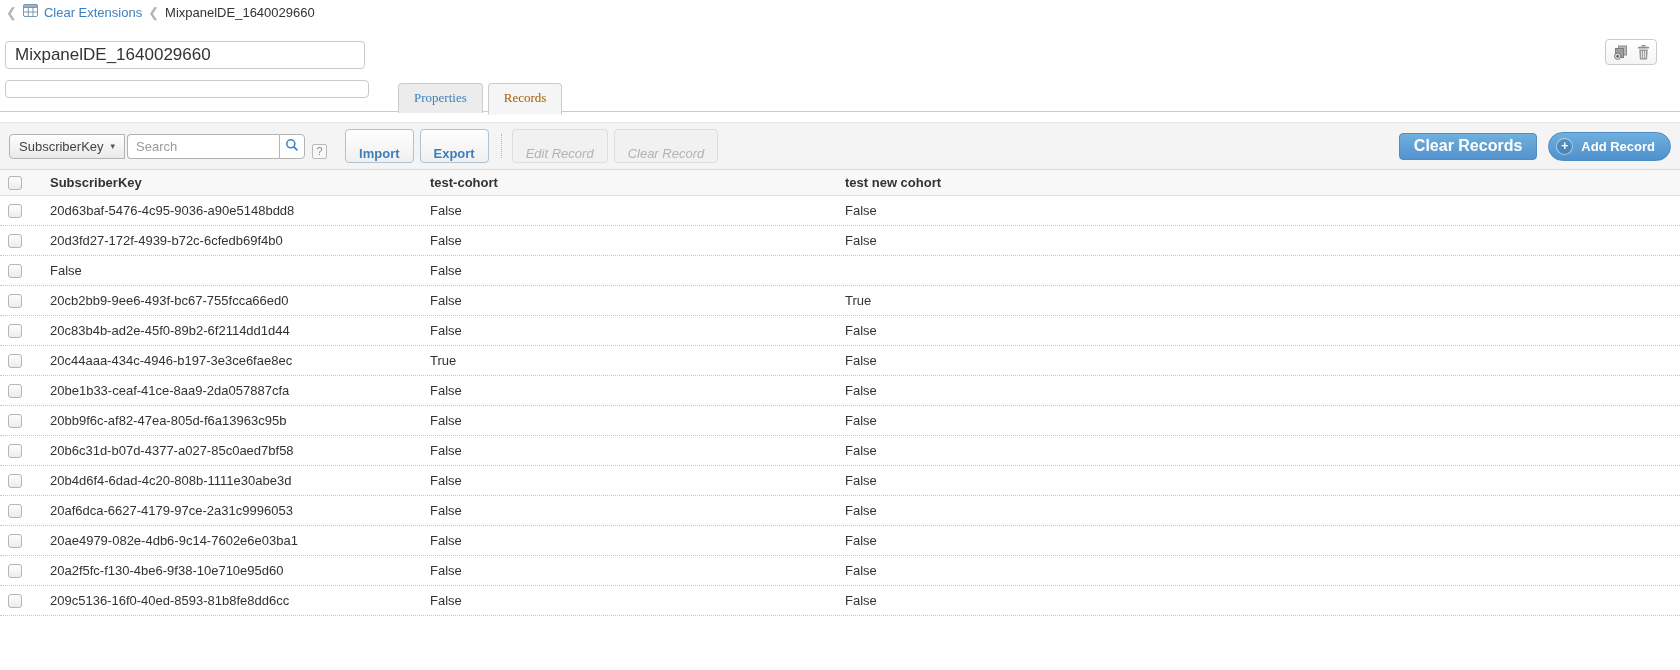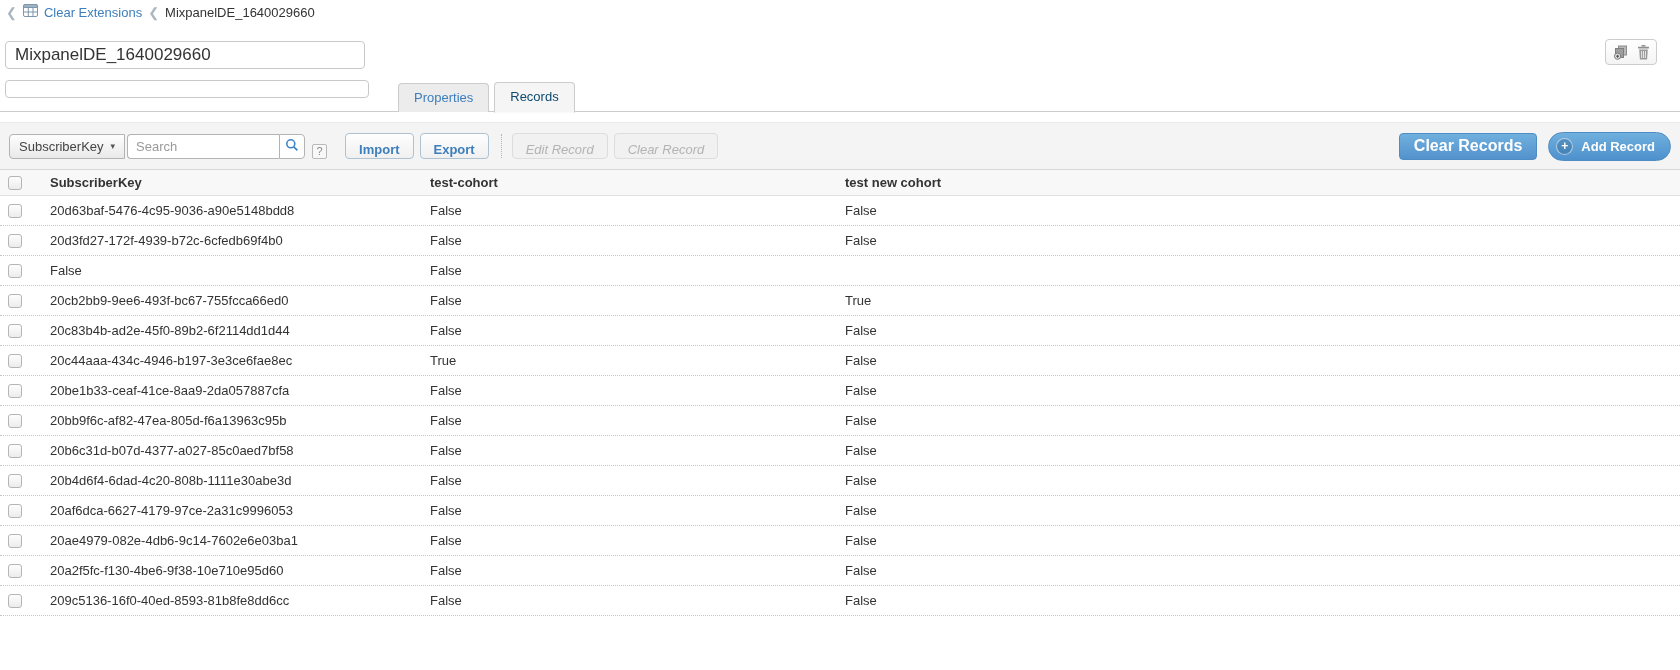--- a/index.html
+++ b/index.html
@@ -15,35 +15,35 @@
 
   
   .name-input { position:absolute; top:41px; left:5px; width:360px; height:28px; border:1px solid #c9c9c9; border-radius:4px; padding:0 9px; font-size:17px; color:#333; font-family:"Liberation Sans",sans-serif; background:#fff; }
   .desc-input { position:absolute; top:80px; left:5px; width:364px; height:18px; border:1px solid #c9c9c9; border-radius:4px; padding:0 6px; font-size:12px; background:#fff; }
 
   
   .actions-box { position:absolute; top:39px; left:1605px; width:52px; height:26px; border:1px solid #ccc; border-radius:4px; background:linear-gradient(#fff,#f4f4f4); display:flex; align-items:center; justify-content:center; gap:9px; }
   .actions-box svg { display:block; cursor:pointer; }
 
   
-  .tabstrip { position:absolute; top:83px; left:0; width:1680px; height:29px; border-bottom:1px solid #ccc; padding-left:398px; display:flex; align-items:center; gap:5px; }
+  .tabstrip { position:absolute; top:83px; left:0; width:1680px; height:29px; border-bottom:1px solid #ccc; padding-left:398px; display:flex; align-items:flex-start; gap:5px;font-family:Liberation Serif, serif; }
   .tab { border:1px solid #ccc; border-bottom:none; border-radius:4px 4px 0 0; padding:6px 15px 7px; background:#ececec; cursor:pointer; position:relative; }
   .tab.inactive { color:#3d7ebc; }
-  .tab.active { background:#f5f5f5; color:#0c4a6e; margin-bottom:-1px; border-bottom:1px solid #fafafa; padding-bottom:8px; }
+  .tab.active { background:#f5f5f5; color:#a16207; margin-bottom:-1px; border-bottom:1px solid #fafafa; padding-bottom:8px; }
 
   
   .toolbar { position:absolute; top:122px; left:0; width:1680px; height:48px; background:#f4f4f4; border-top:1px solid #e9e9e9; border-bottom:1px solid #d9d9d9; display:flex; align-items:center; padding:0 9px; }
   .dd-btn { height:25px; border:1px solid #b3b3b3; border-radius:4px 0 0 4px; background:linear-gradient(#fefefe,#e9e9e9); padding:0 9px; display:flex; align-items:center; gap:7px; color:#444; cursor:pointer; }
   .dd-caret { font-size:9px; color:#555; }
   .searchwrap { display:flex; height:25px; margin-left:2px; }
   .search-input { width:152px; height:25px; border:1px solid #b3b3b3; border-right:none; border-radius:4px 0 0 4px; padding:8px 8px; font-size:13px; background:#fff; color:#333; font-family:"Liberation Sans",sans-serif; }
   .search-input::placeholder { color:#9a9a9a; }
   .search-btn { width:26px; height:25px; border:1px solid #b3b3b3; border-radius:0 4px 4px 0; background:#fff; display:flex; align-items:center; justify-content:center; cursor:pointer; }
   .help-box { width:15px; height:15px; border:1px solid #b9b9b9; border-radius:2px; background:#f8f8f8; color:#8a8a8a; font-size:11px; display:flex; align-items:center; justify-content:center; margin:10px 0 0 7px; cursor:pointer; }
-  .btn { height:26px; border:1px solid #afc2d2; border-radius:4px; background:linear-gradient(#fefefe,#f0f0f0); color:#3d7ebc; font-weight:bold; font-size:13px; padding:8px 13px; cursor:pointer; font-family:"Liberation Sans",sans-serif; }
+  .btn { height:26px; border:1px solid #afc2d2; border-radius:4px; background:linear-gradient(#fefefe,#f0f0f0); color:#3d7ebc; font-weight:bold; font-size:13px; padding:16px 13px; cursor:pointer; font-family:"Liberation Sans",sans-serif; }
   .btn.first { margin-left:18px; }
   .btn + .btn { margin-left:6px; }
   .vsep { height:24px; border-left:1px dotted #b5b5b5; margin:0 10px 0 12px; }
   .btn.disabled { border-color:#ddd; background:#f1f1f1; color:#b3b3b3; font-weight:normal; cursor:default;font-style:italic; }
   .spacer { flex:1; }
   .btn-primary { height:27px; border:1px solid #4d8cc4; border-radius:4px; background:linear-gradient(#6fb0de,#5392cd); color:#fff; font-weight:bold; font-size:16px; padding:0 14px; cursor:pointer; font-family:"Liberation Sans",sans-serif; }
   .btn-pill { height:29px; border:1px solid #4d8cc4; border-radius:15px; background:linear-gradient(#6fb0de,#4e90cc); color:#fff; font-weight:bold; font-size:13px; padding:0 15px 0 7px; margin-left:11px; cursor:pointer; display:flex; align-items:center; gap:8px; font-family:"Liberation Sans",sans-serif; }
   .plus-circle { width:17px; height:17px; border-radius:50%; background:rgba(0,40,80,0.18); border:1px solid rgba(255,255,255,0.55); color:#fff; font-size:12px; font-weight:bold; display:flex; align-items:center; justify-content:center; line-height:1; }
 
   

